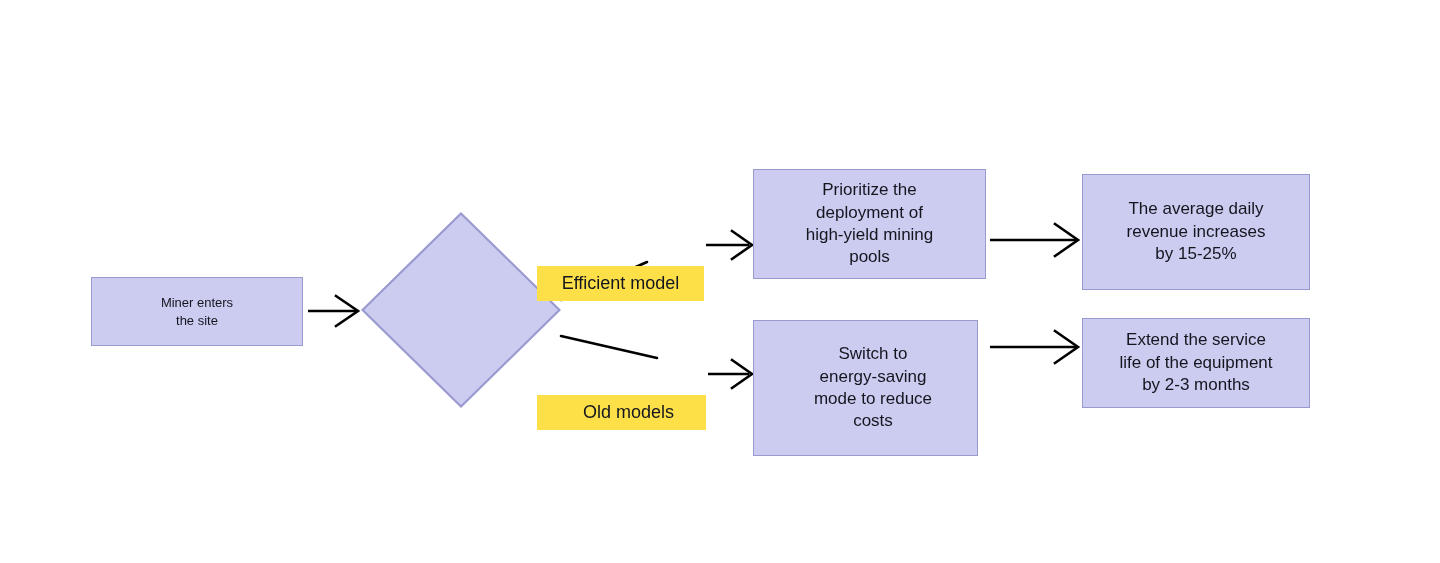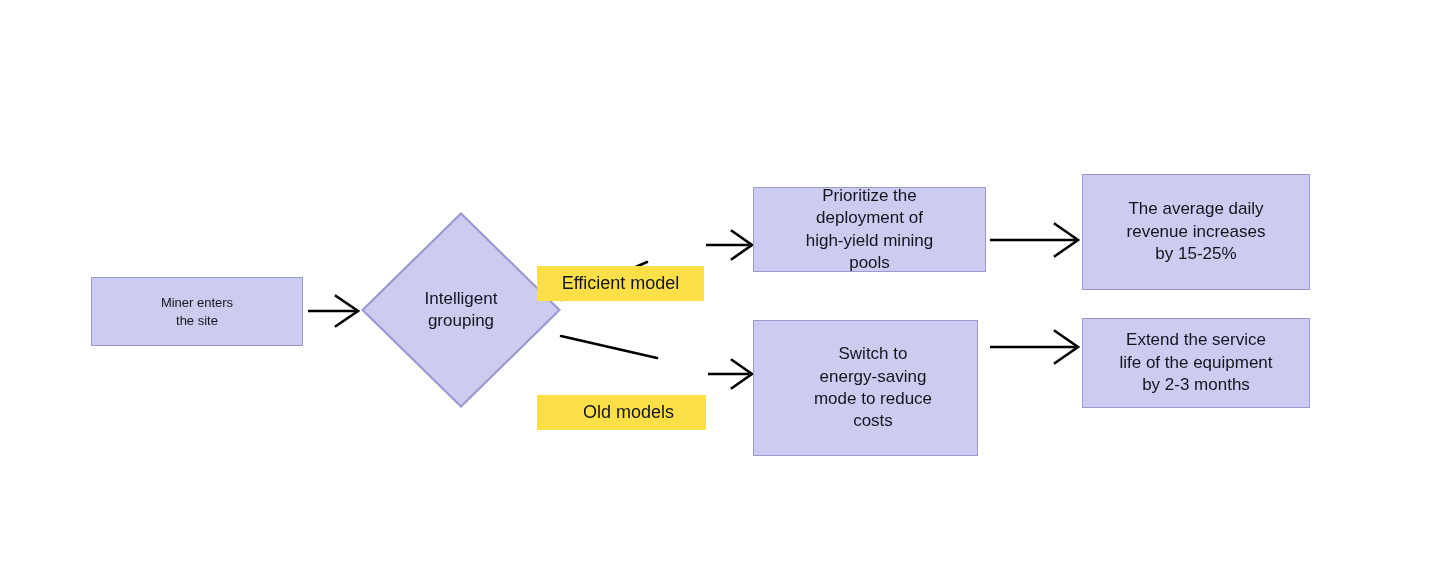--- a/index.html
+++ b/index.html
@@ -118,33 +118,31 @@
 
   <div class="node node-box" style="left:91px; top:277px; width:212px; height:69px;">
     <span>Miner enters
 the site</span>
   </div>
 
   <div class="node node-diamond" style="left:361px; top:212px; width:200px; height:196px;">
     <svg class="diamond-shape" viewBox="0 0 200 196" preserveAspectRatio="none">
       <polygon points="100,1.5 198.5,98 100,194.5 1.5,98" fill="#ccccf0" stroke="#9a9ad0" stroke-width="2.2"></polygon>
     </svg>
-    <span class="diamond-text">Intelligent
-grouping</span>
   </div>
 
   <div class="node node-label" style="left:537px; top:228px; width:167px; height:35px;">
     <span>Efficient model</span>
   </div>
 
   <div class="node node-label" style="left:537px; top:357px; width:169px; height:35px;padding-left:14px;">
     <span>Old models</span>
   </div>
 
-  <div class="node node-box small-text" style="left:753px; top:187px; width:233px; height:85px;">
+  <div class="node node-box small-text" style="left:753px; top:169px; width:233px; height:110px;">
     <span>Prioritize the
 deployment of
 high-yield mining
 pools</span>
   </div>
 
   <div class="node node-box small-text" style="left:753px; top:320px; width:225px; height:136px;padding-left:15px;">
     <span>Switch to
 energy-saving
 mode to reduce

